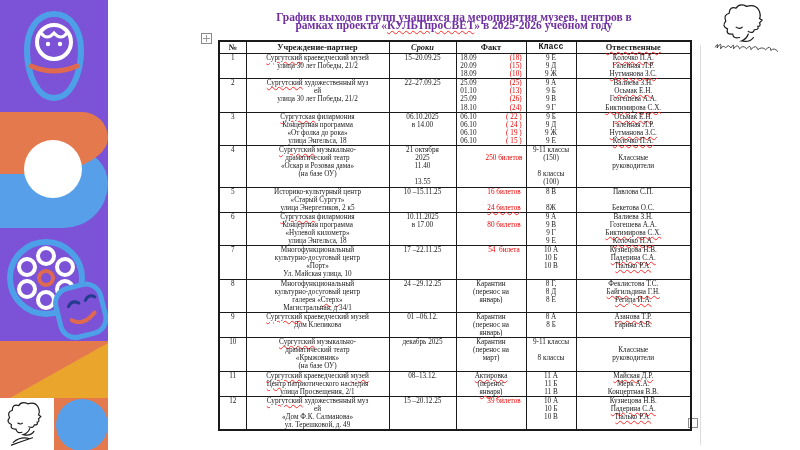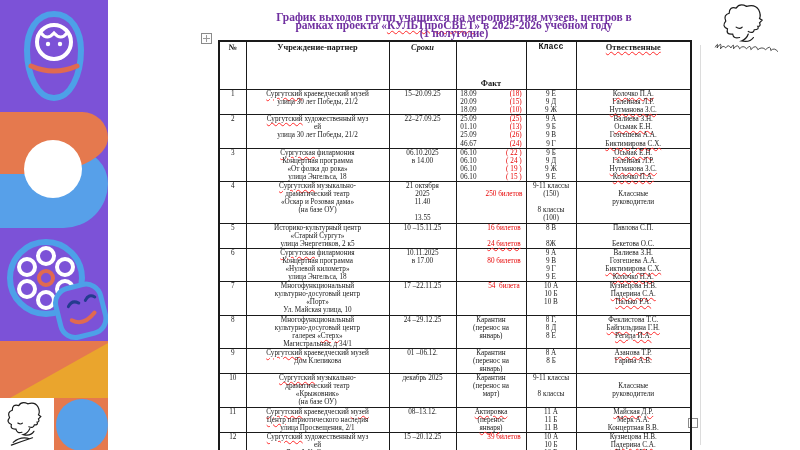--- a/index.html
+++ b/index.html
@@ -113,21 +113,20 @@
         <path d="M34 29 q4 3 7 0"></path>
       </g>
       <g fill="none" stroke="#1c1c1c" stroke-width="0.9" stroke-linecap="round">
         <path d="M10 52 q4 -7 2 1 q6 -9 4 1 q3 -5 6 -1 q3 -5 6 0 q4 -7 3 1 q5 -7 7 0 q4 -5 8 0 q5 -6 5 1 q6 -7 8 0 q5 -4 9 0 q6 -6 6 1 q4 -4 8 1"></path>
       </g>
     </svg>
 
     <div class="title" id="titleBox">
         <div class="line"><span>График выходов групп учащихся на мероприятия музеев, центров в</span></div>
         <div class="line"><span>рамках проекта «</span><span class="q">КУЛЬТпроСВЕТ</span><span>» в 2025-2026 учебном году</span></div>
-        <div class="line"><span>(1 полугодие)</span></div>
       </div>
 
     <div class="handle" title=""></div>
     <div class="resize-handle"></div>
 
     <div class="tbl-wrap">
       <table id="schedTable">
         <colgroup id="cols">
             <col style="width: 27px;">
             <col style="width: 143px;">
@@ -141,21 +140,21 @@
               <th>
                 <div class="line" style="line-height: 11px;"><span>№</span></div>
               </th>
               <th>
                 <div class="line" style="line-height: 11px;"><span>Учреждение-партнер</span></div>
               </th>
               <th>
                 <div class="line" style="line-height: 11px; font-style: italic;"><span>Сроки</span></div>
               </th>
               <th>
-                <div class="line" style="line-height: 11px; margin-top: 36px;"><span>Факт</span></div>
+                <div class="line" style="line-height: 11px;"><span>Факт</span></div>
               </th>
               <th>
                 <div class="line" style="line-height: 11px; font-family: Liberation Mono, monospace;"><span>Класс</span></div>
               </th>
               <th>
                 <div class="line" style="line-height: 11px;"><span class="q">Отвественные</span></div>
               </th>
             </tr>
           </thead>
         <tbody id="bodyRows">
@@ -195,21 +194,21 @@
                 <div class="line"><span>ей</span></div>
                 <div class="line"><span>улица 30 лет Победы, 21/2</span></div>
               </td>
               <td>
                 <div class="line"><span>22–27.09.25</span></div>
               </td>
               <td>
                 <div class="line"><span>25.09    </span><span class="r">(25)</span></div>
                 <div class="line"><span>01.10    </span><span class="r">(13)</span></div>
                 <div class="line"><span>25.09    </span><span class="r">(26)</span></div>
-                <div class="line"><span>46.67    </span><span class="r">(24)</span></div>
+                <div class="line"><span>18.10    </span><span class="r">(24)</span></div>
               </td>
               <td>
                 <div class="line"><span>9 А</span></div>
                 <div class="line"><span>9 Б</span></div>
                 <div class="line"><span>9 В</span></div>
                 <div class="line"><span>9 Г</span></div>
               </td>
               <td>
                 <div class="line"><span>Валиева З.Н.</span></div>
                 <div class="line"><span class="q">Осьмак Е.Н.</span></div>

